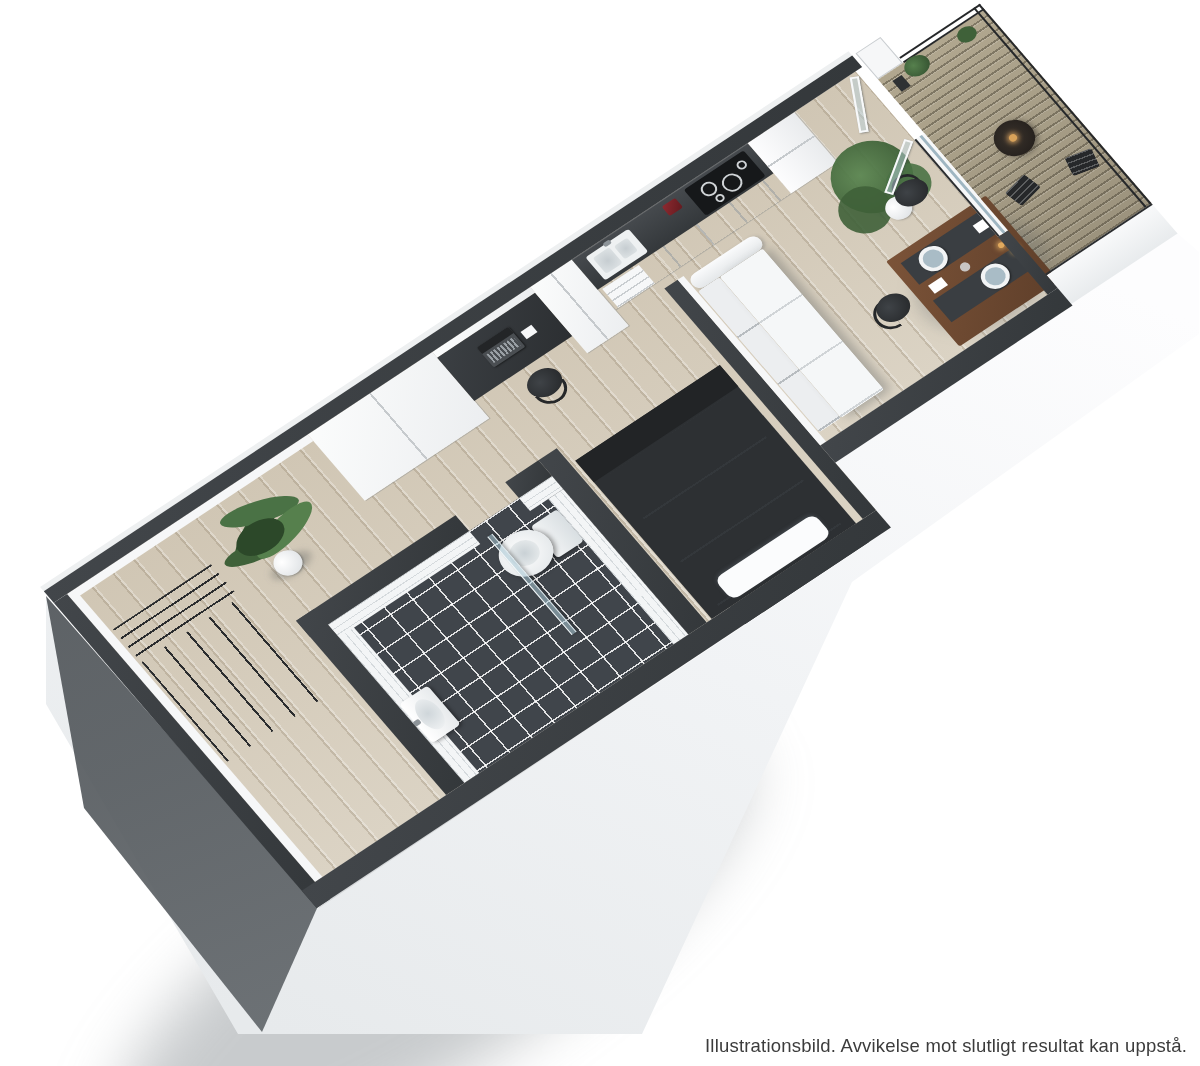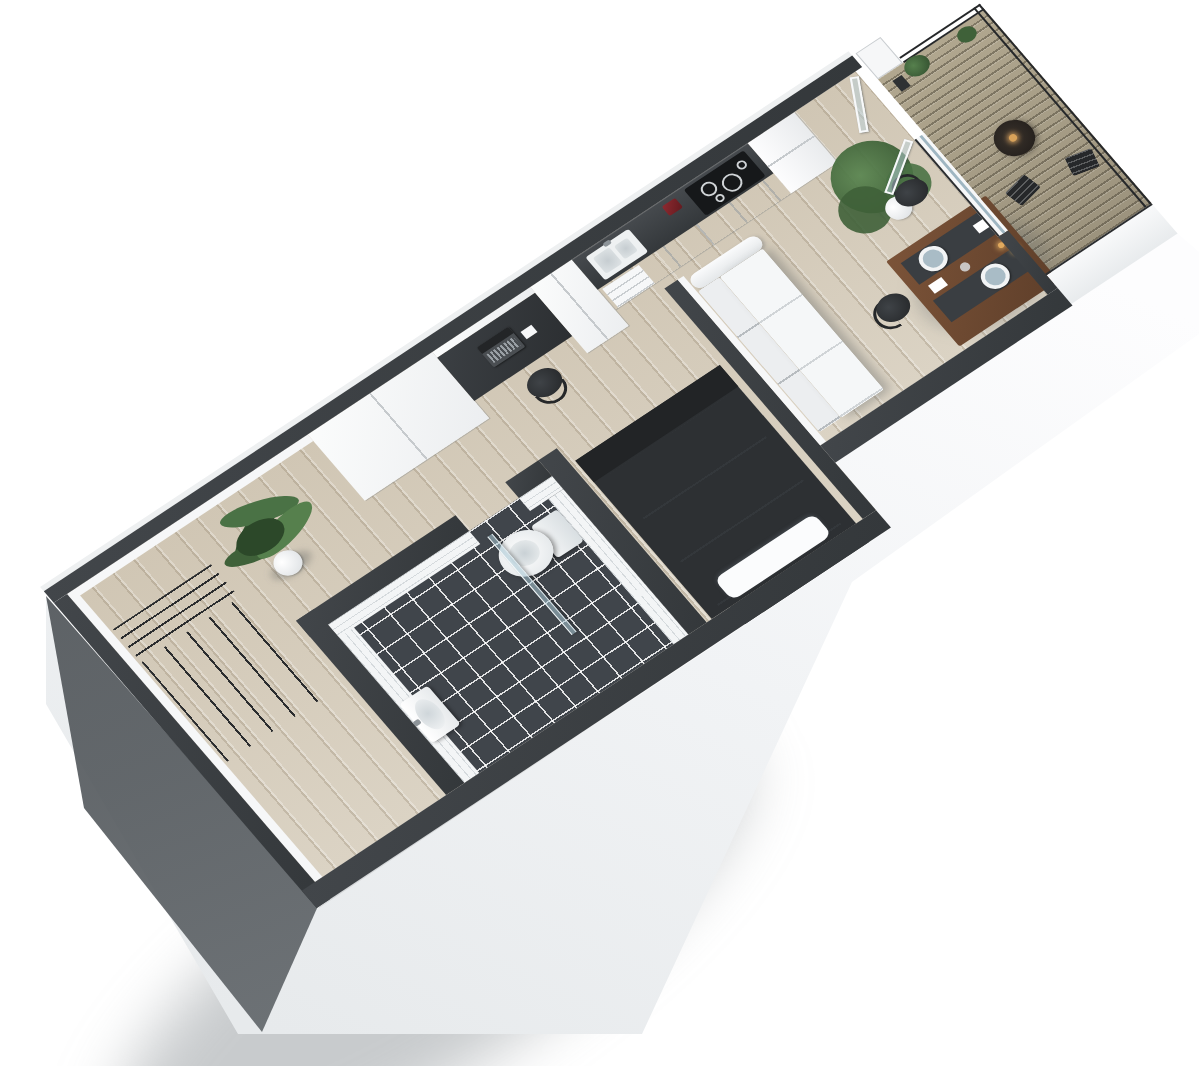--- a/index.html
+++ b/index.html
@@ -192,13 +192,14 @@
     <div class="face" style="left:676px;top:80px;width:7px;height:230px;"></div>
     <div class="w" style="left:676px;top:310px;width:286px;height:24px;"></div>
     <div class="w" style="left:158px;top:158px;width:22px;height:242px;"></div>
     <div class="w" style="left:158px;top:158px;width:192px;height:22px;"></div>
     <div class="w" style="left:410px;top:158px;width:40px;height:22px;"></div>
     <div class="w" style="left:450px;top:158px;width:22px;height:242px;"></div>
     <div class="w" style="left:950px;top:230px;width:12px;height:80px;"></div>
 
   </div>
 
+  <div class="caption">Illustrationsbild. Avvikelse mot slutligt resultat kan uppstå.</div>
 </div>
 
 </body></html>

